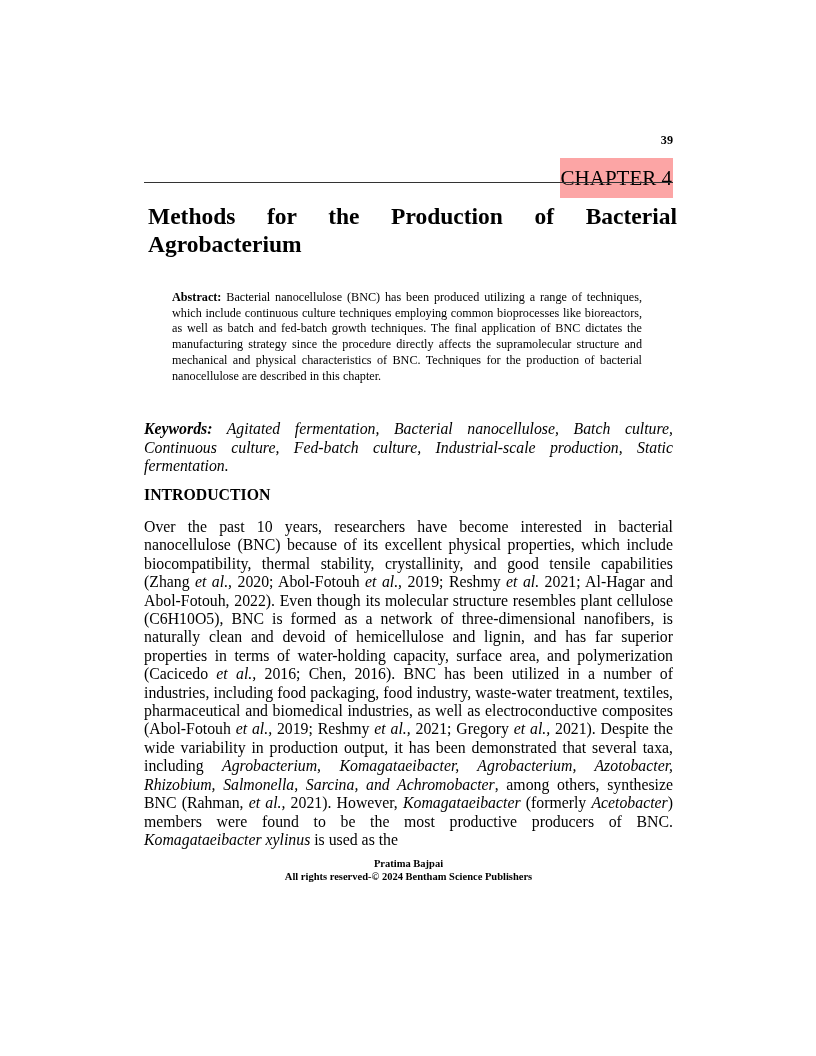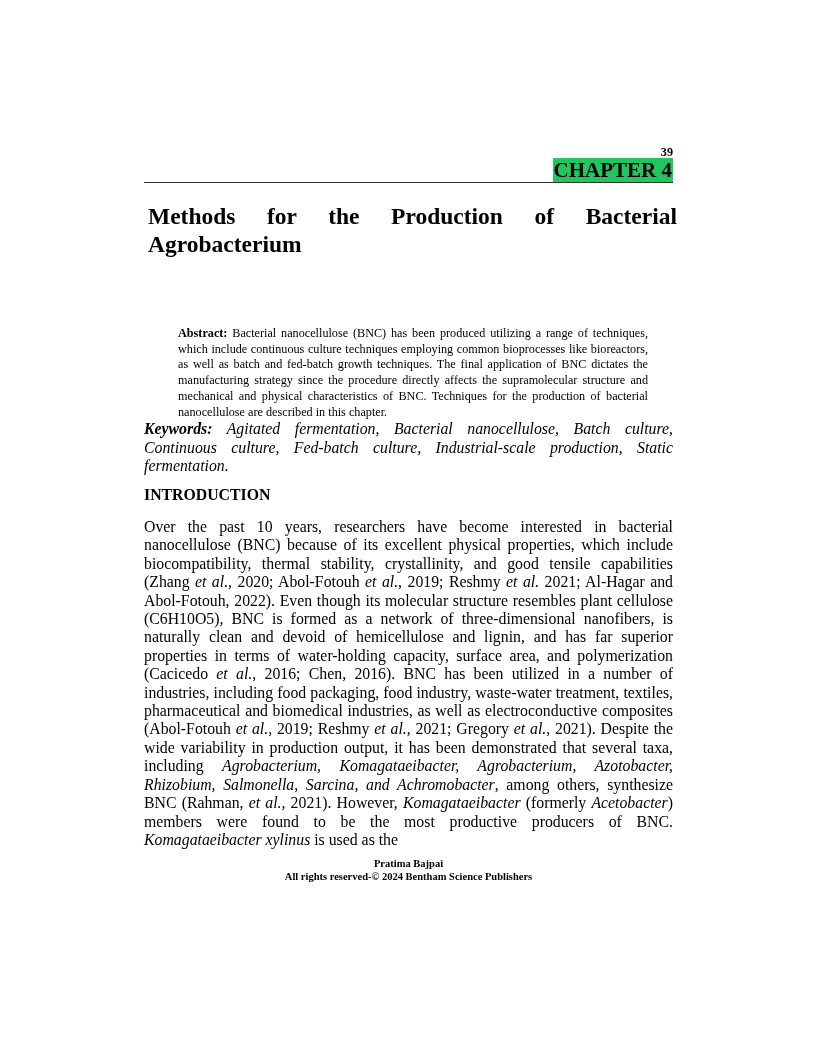--- a/index.html
+++ b/index.html
@@ -3,29 +3,29 @@
   <meta charset="utf-8">
   <style>
     html, body { margin: 0; padding: 0; background: #ffffff; }
     body { width: 816px; height: 1056px; position: relative; overflow: hidden;
            font-family: "Liberation Serif", "DejaVu Serif", serif; color: #000; }
     .page { position: absolute; left: 144px; top: 0; width: 529px; }
     .running-head { position: absolute; top: 133px; left: 0; width: 529px; height: 16px;
                     font-size: 12.2px; font-weight: bold; font-style: italic; }
     .running-head .title { position: absolute; right: 30px; top: 0; white-space: nowrap; }
     .running-head .title .yr { font-style: normal; }
-    .running-head .pno { position: absolute; right: 0; top: 12px; font-style: normal; }
+    .running-head .pno { position: absolute; right: 0; top: 0; font-style: normal; }
     .chapter-wrap { position: absolute; top: 158px; right: 0; }
-    .chapter { background: #22c55e; font-weight: bold; font-size: 21px; line-height: 24px; padding: 0 1px; display: inline-block; }
+    .chapter { background: #fca5a5; font-weight: normal; font-size: 21px; line-height: 24px; padding: 8px 1px; display: inline-block; }
     .rule { position: absolute; top: 182px; left: 0; width: 529px; height: 1px; background: #333; }
     .chapter-title { position: absolute; top: 198px; left: 0; width: 529px; font-weight: bold;
                      font-size: 23.5px; line-height: 28px; text-align: justify; text-align-last: left; }
     .chapter-title .l1 { display: block; text-align: justify; text-align-last: justify; }
-    .abstract { position: absolute; top: 290px; left: 34px; width: 470px; font-size: 12.2px;
-                line-height: 15.7px; text-align: justify; margin-top: 36px; }
+    .abstract { position: absolute; top: 290px; left: 28px; width: 470px; font-size: 12.2px;
+                line-height: 15.7px; text-align: justify; }
     .abstract b { font-weight: bold; }
     .keywords { position: absolute; top: 420px; left: 0; width: 529px; font-size: 15.8px; line-height: 18.5px; text-align: justify; font-style: italic; }
     .section-heading { position: absolute; top: 486px; left: 0; font-weight: bold; font-size: 15.8px; }
     .body-para { position: absolute; top: 518px; left: 0; width: 529px; font-size: 15.8px; line-height: 18.4px; text-align: justify; }
     .footer { position: absolute; top: 857px; left: 0; width: 529px; text-align: center; font-weight: bold; font-size: 10.5px; line-height: 13px; }
   </style>
 </head>
 <body>
 
 <div class="page">

